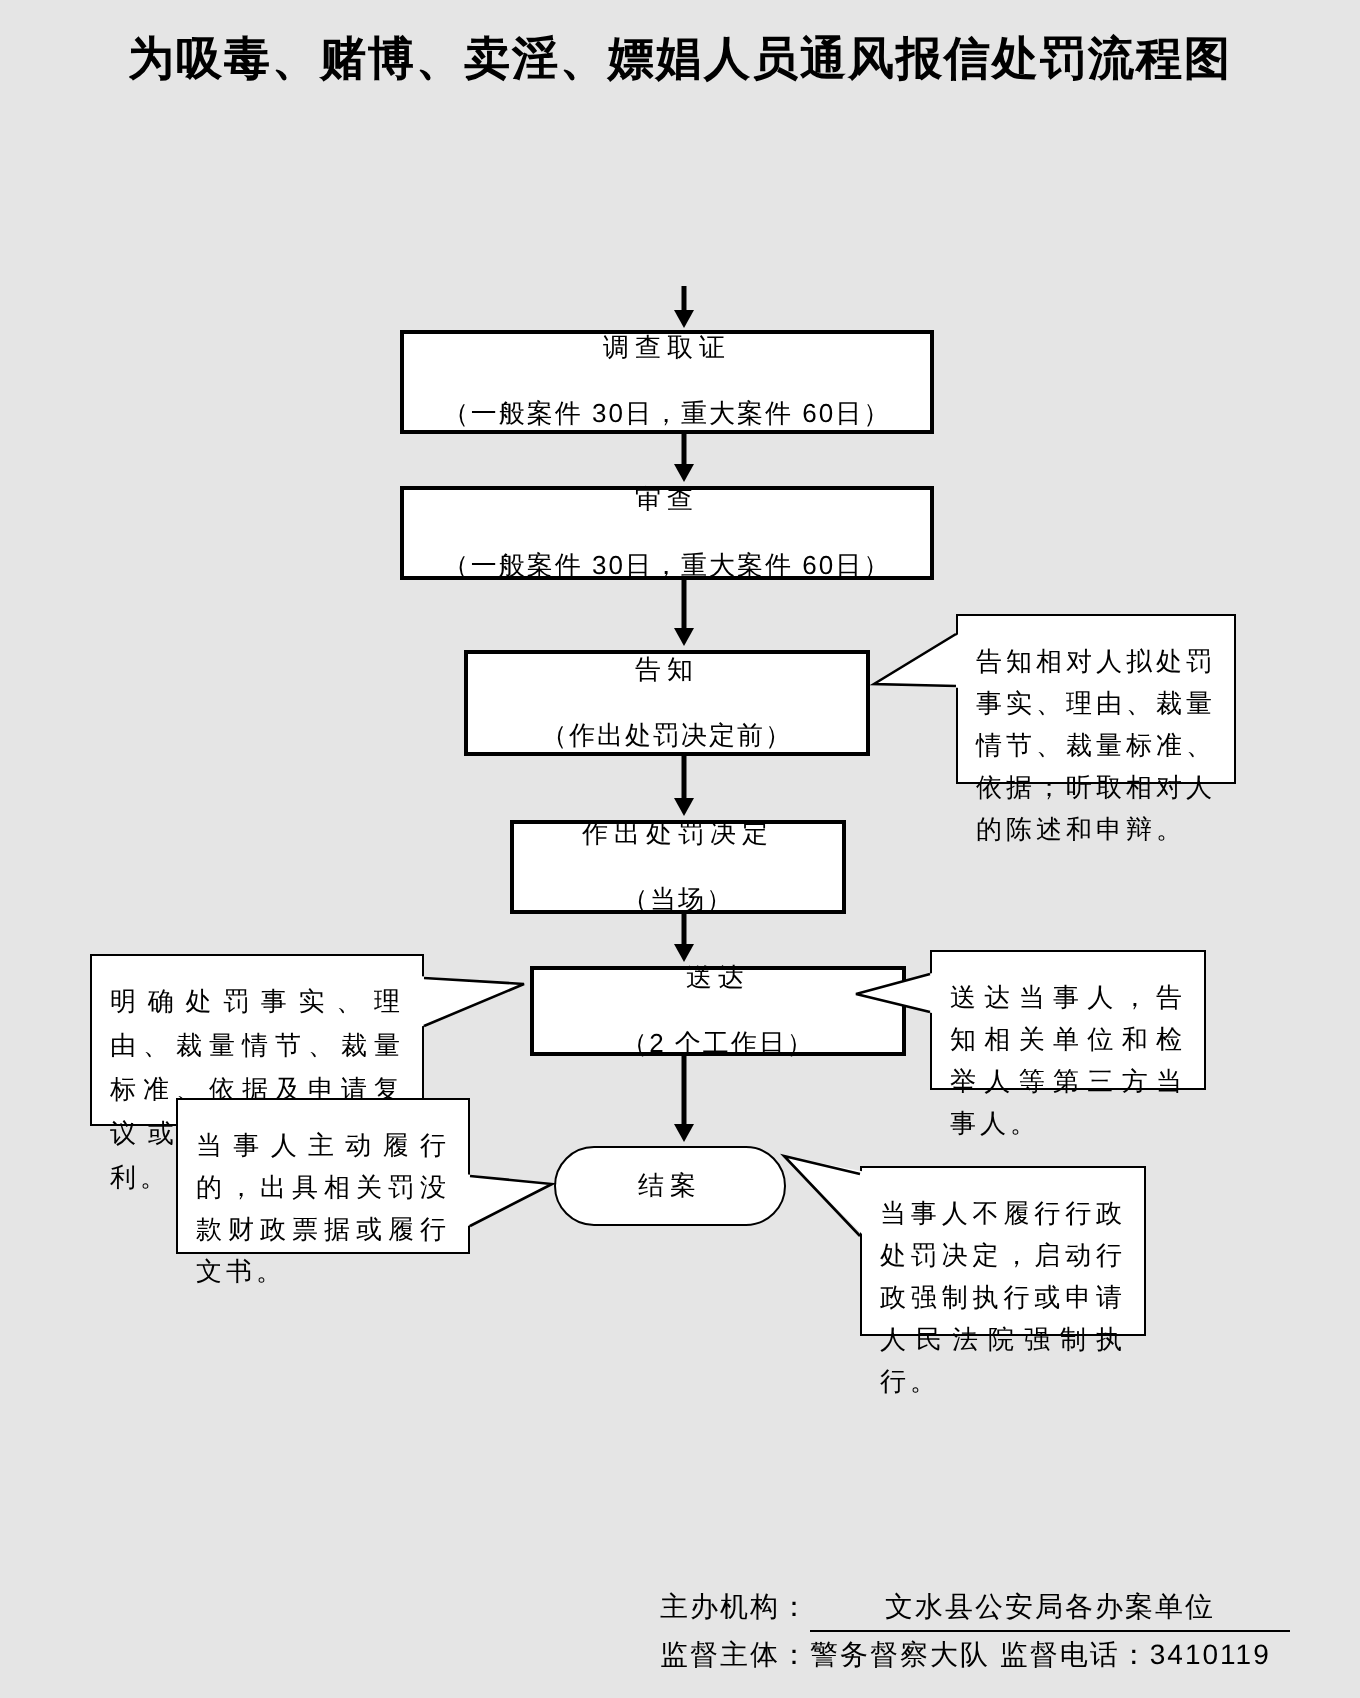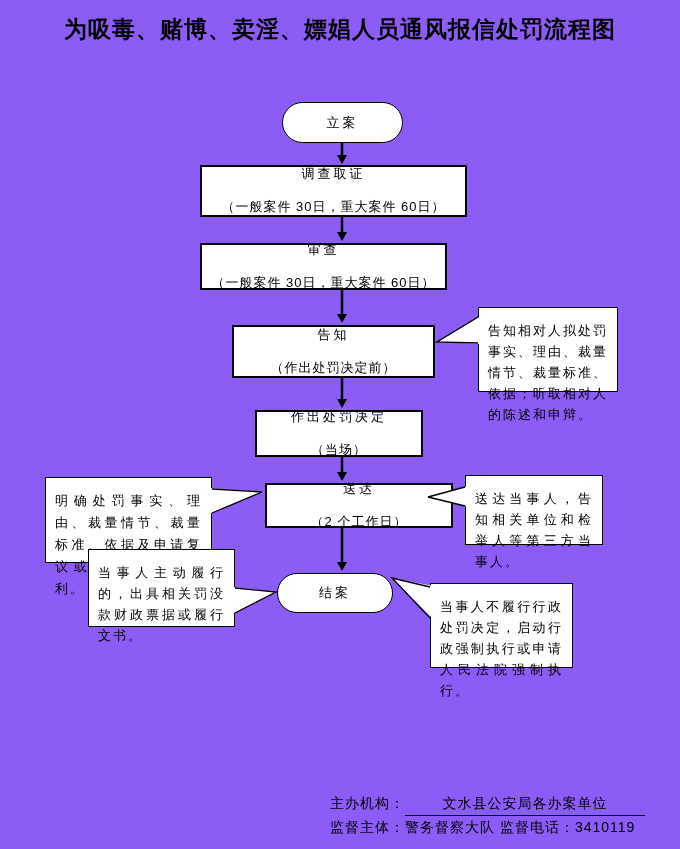--- a/index.html
+++ b/index.html
@@ -1,17 +1,17 @@
 <!DOCTYPE html>
 <html><head>
 <meta charset="utf-8">
 <style>
   html,body{margin:0;padding:0;background:#fff;}
   .stage{
-    position:relative;width:680px;height:849px;background:#8b5cf6;overflow:hidden;
+    position:relative;width:680px;height:849px;background:#e5e5e5;overflow:hidden;
     font-family:"Liberation Sans", sans-serif;color:#000;
   }
   .title{
     position:absolute;left:0;top:14px;width:680px;margin:0;
     text-align:center;font-size:23px;font-weight:700;letter-spacing:1px;
     font-family:"Liberation Sans", sans-serif;
   }
   .node{
     position:absolute;box-sizing:border-box;background:#fff;border:2px solid #000;
     display:flex;flex-direction:column;justify-content:center;align-items:center;
@@ -35,30 +35,27 @@
     text-align:center;padding:0 6px;
   }
 </style>
 </head>
 <body>
 
 <div class="stage">
 
   <h1 class="title">为吸毒、赌博、卖淫、嫖娼人员通风报信处罚流程图</h1>
 
-  <div class="node stadium" style="left:282px;top:102px;width:121px;height:41px;">
-    <div class="nlabel">立案</div>
-  </div>
 
   <div class="node" style="left:200px;top:165px;width:267px;height:52px;">
     <div class="nlabel">调查取证</div>
     <div class="nsub">（一般案件 30日，重大案件 60日）</div>
   </div>
 
-  <div class="node" style="left:200px;top:243px;width:247px;height:47px;">
+  <div class="node" style="left:200px;top:243px;width:267px;height:47px;">
     <div class="nlabel">审查</div>
     <div class="nsub">（一般案件 30日，重大案件 60日）</div>
   </div>
 
   <div class="node" style="left:232px;top:325px;width:203px;height:53px;">
     <div class="nlabel">告知</div>
     <div class="nsub">（作出处罚决定前）</div>
   </div>
 
   <div class="node" style="left:255px;top:410px;width:168px;height:47px;">

